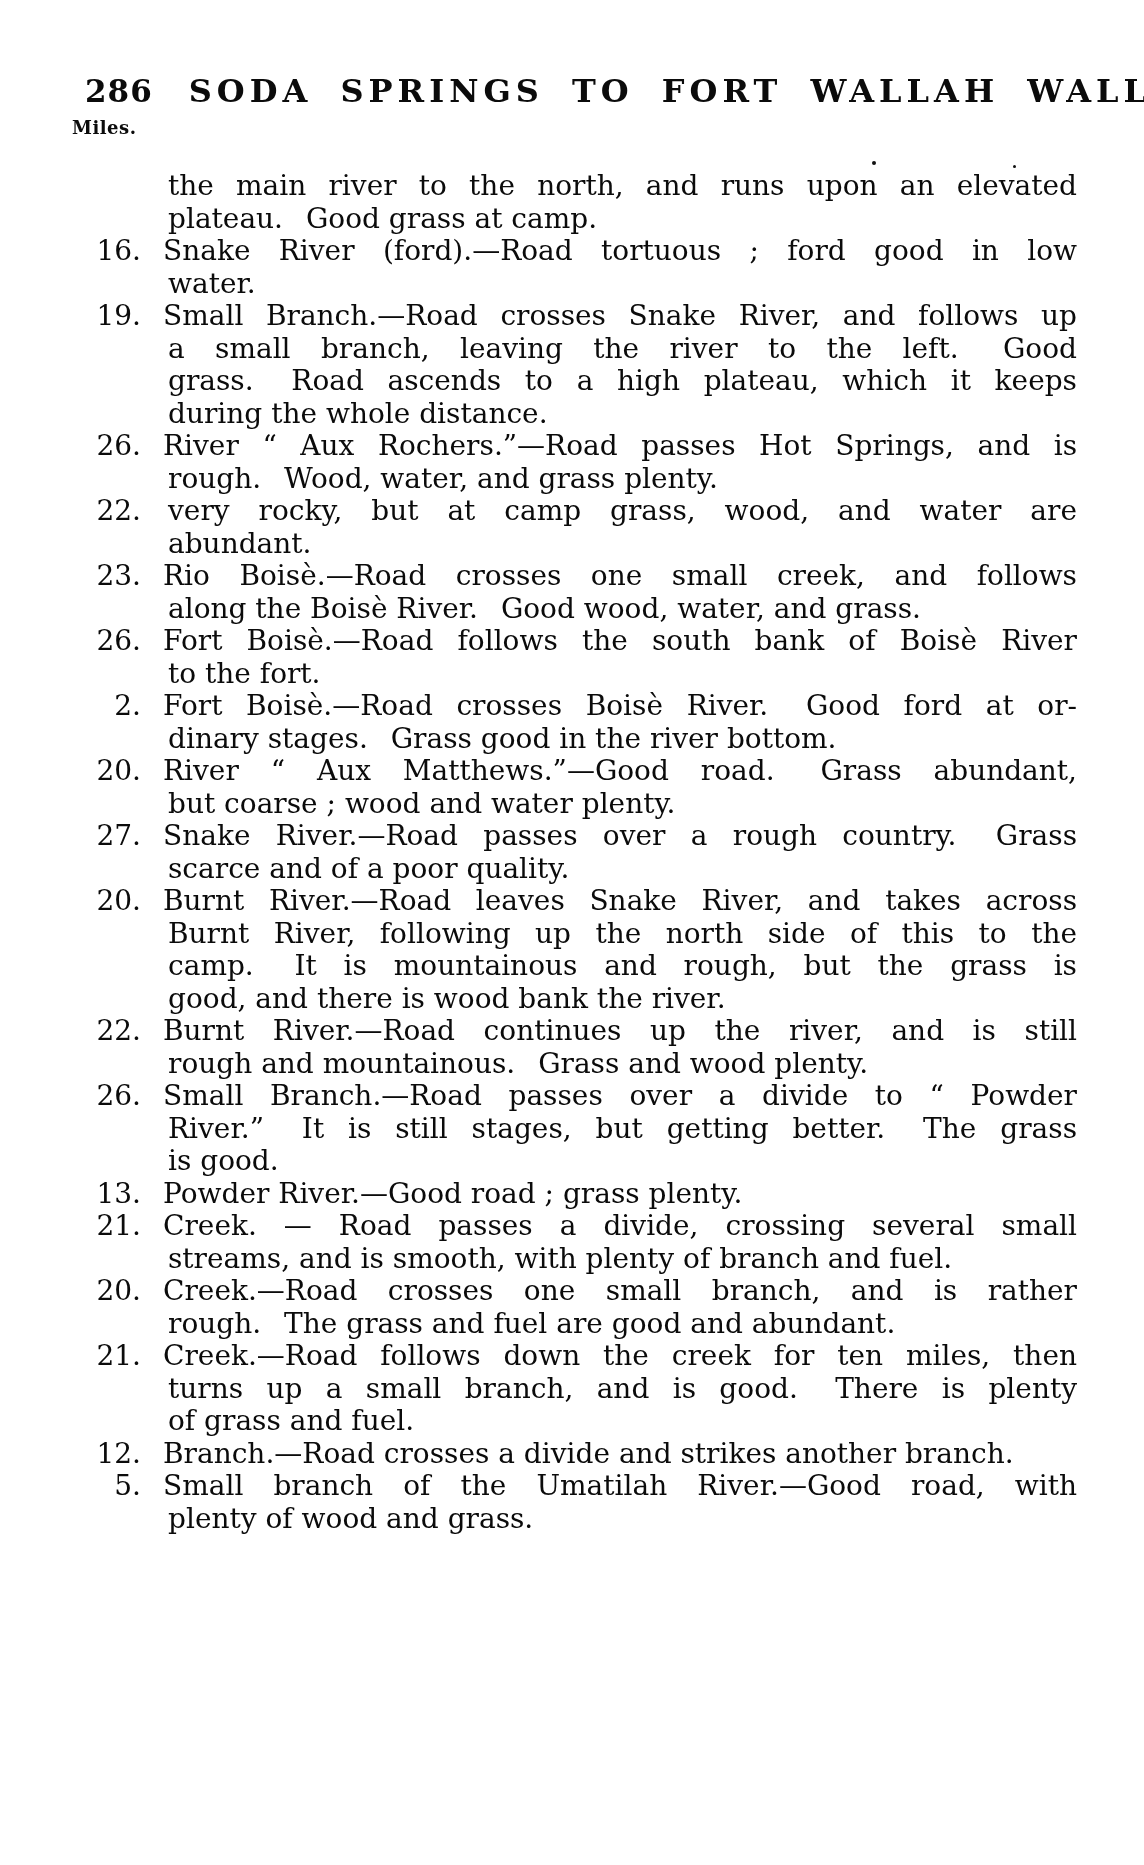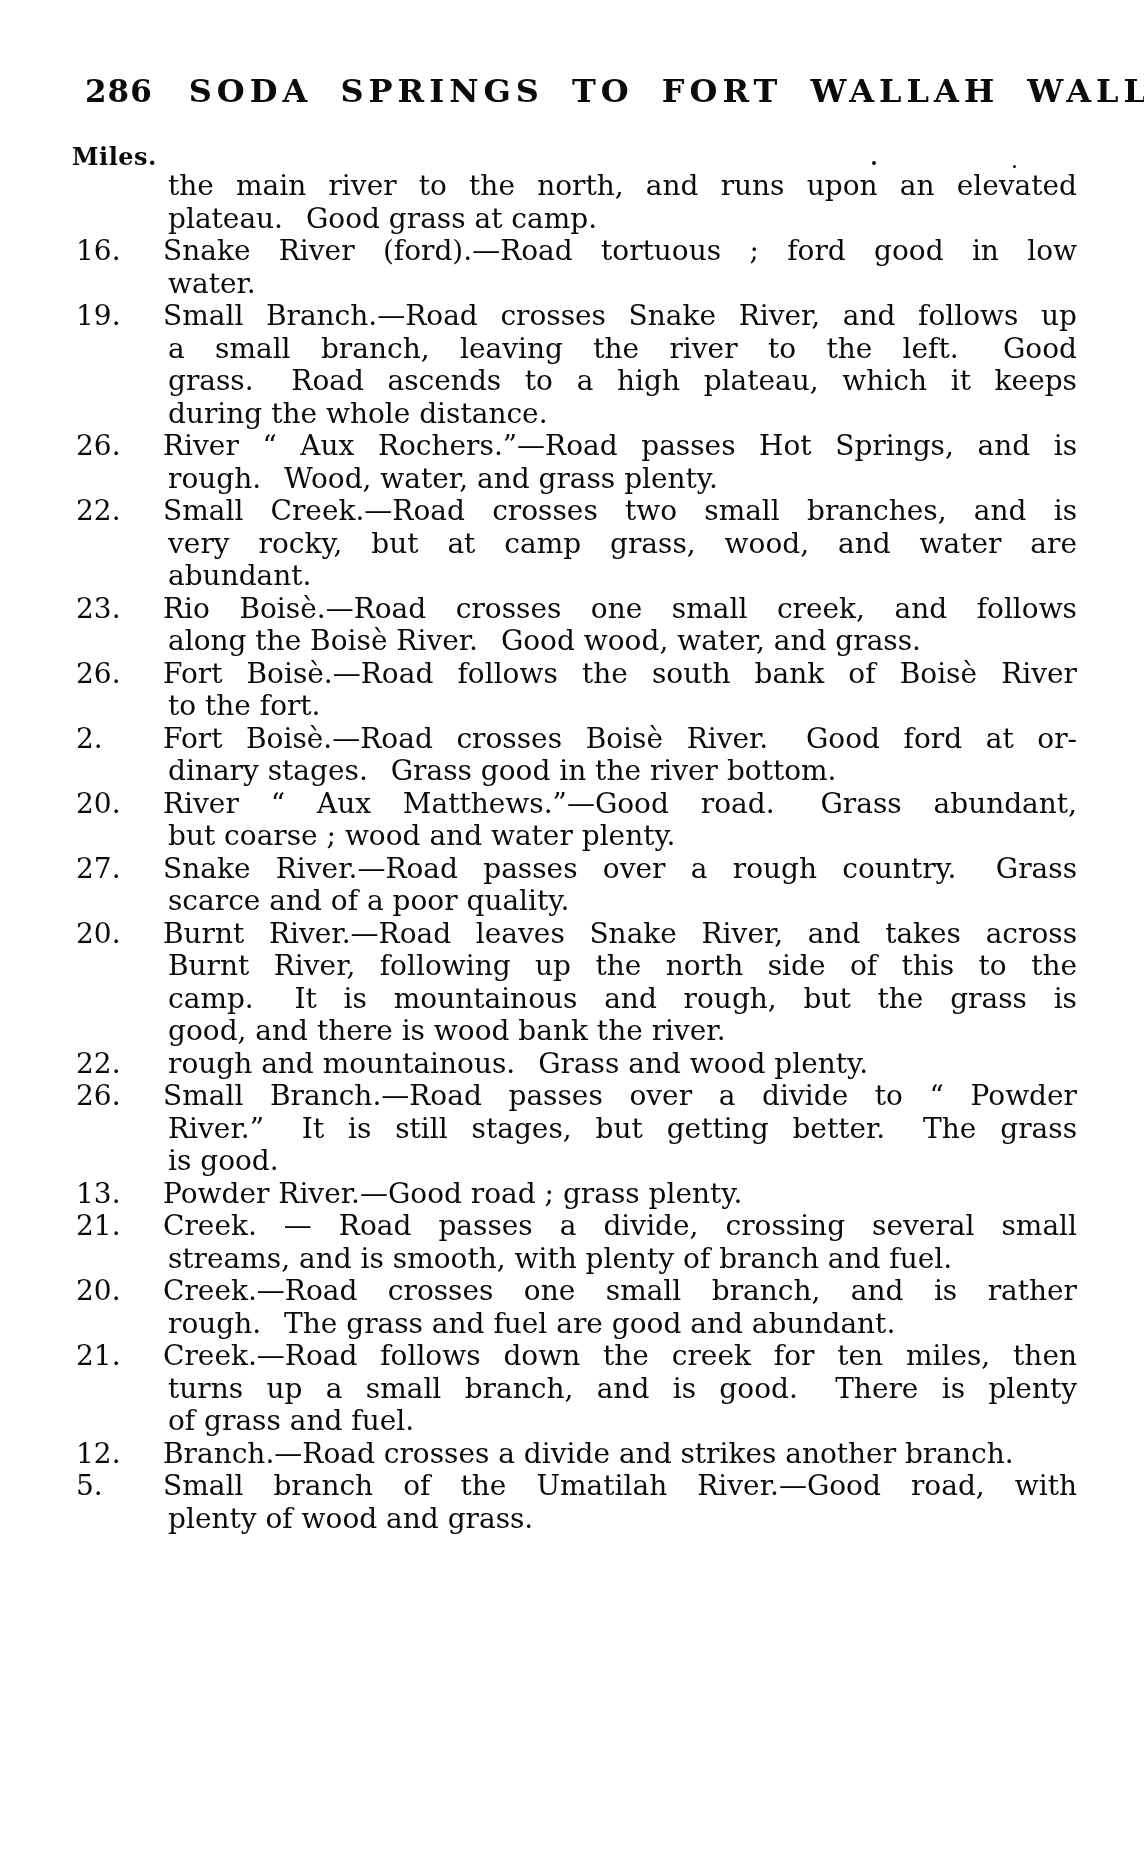--- a/index.html
+++ b/index.html
@@ -26,39 +26,40 @@
   }
   .running-title {
     font-weight: bold;
     font-size: 32px;
     letter-spacing: 5px;
     word-spacing: 12px;
   }
   .miles-label {
     position: absolute;
     left: 72px;
-    top: 142px;
-    font-size: 24px;
+    top: 117px;
+    font-size: 18px;
     font-weight: bold;
     letter-spacing: 0.5px;
   }
   .list {
     position: absolute;
     left: 72px;
     top: 170px;
     width: 1005px;
     font-size: 28px;
     line-height: 32.5px;
   }
   .entry { position: relative; }
   .num {
     position: absolute;
-    left: 4px;
+    left: 12px;
     top: 0;
     width: 57px;
+    text-align: right;
   }
   .line { white-space: nowrap; }
   .line.first { margin-left: 91px; }
   .line.cont  { margin-left: 96px; }
   .line.just  { text-align: justify; text-align-last: justify; }
   .speck {
     position: absolute;
     width: 4px;
     height: 4px;
     border-radius: 50%;
@@ -109,21 +110,20 @@
       <span class="num">26.</span>
       <div class="text">
           <div class="line first just">River “ Aux Rochers.”—Road passes Hot Springs, and is</div>
           <div class="line cont">rough.  Wood, water, and grass plenty.</div>
         </div>
     </div>
 
     <div class="entry">
       <span class="num">22.</span>
       <div class="text">
-          <div class="line first just">Small Creek.—Road crosses two small branches, and is</div>
           <div class="line cont just">very rocky, but at camp grass, wood, and water are</div>
           <div class="line cont">abundant.</div>
         </div>
     </div>
 
     <div class="entry">
       <span class="num">23.</span>
       <div class="text">
           <div class="line first just">Rio Boisè.—Road crosses one small creek, and follows</div>
           <div class="line cont">along the Boisè River.  Good wood, water, and grass.</div>
@@ -168,20 +168,21 @@
           <div class="line first just">Burnt River.—Road leaves Snake River, and takes across</div>
           <div class="line cont just">Burnt River, following up the north side of this to the</div>
           <div class="line cont just">camp.  It is mountainous and rough, but the grass is</div>
           <div class="line cont">good, and there is wood bank the river.</div>
         </div>
     </div>
 
     <div class="entry">
       <span class="num">22.</span>
       <div class="text">
+          <div class="line first just">Burnt River.—Road continues up the river, and is still</div>
           <div class="line cont">rough and mountainous.  Grass and wood plenty.</div>
         </div>
     </div>
 
     <div class="entry">
       <span class="num">26.</span>
       <div class="text">
           <div class="line first just">Small Branch.—Road passes over a divide to “ Powder</div>
           <div class="line cont just">River.”  It is still stages, but getting better.  The grass</div>
           <div class="line cont">is good.</div>

